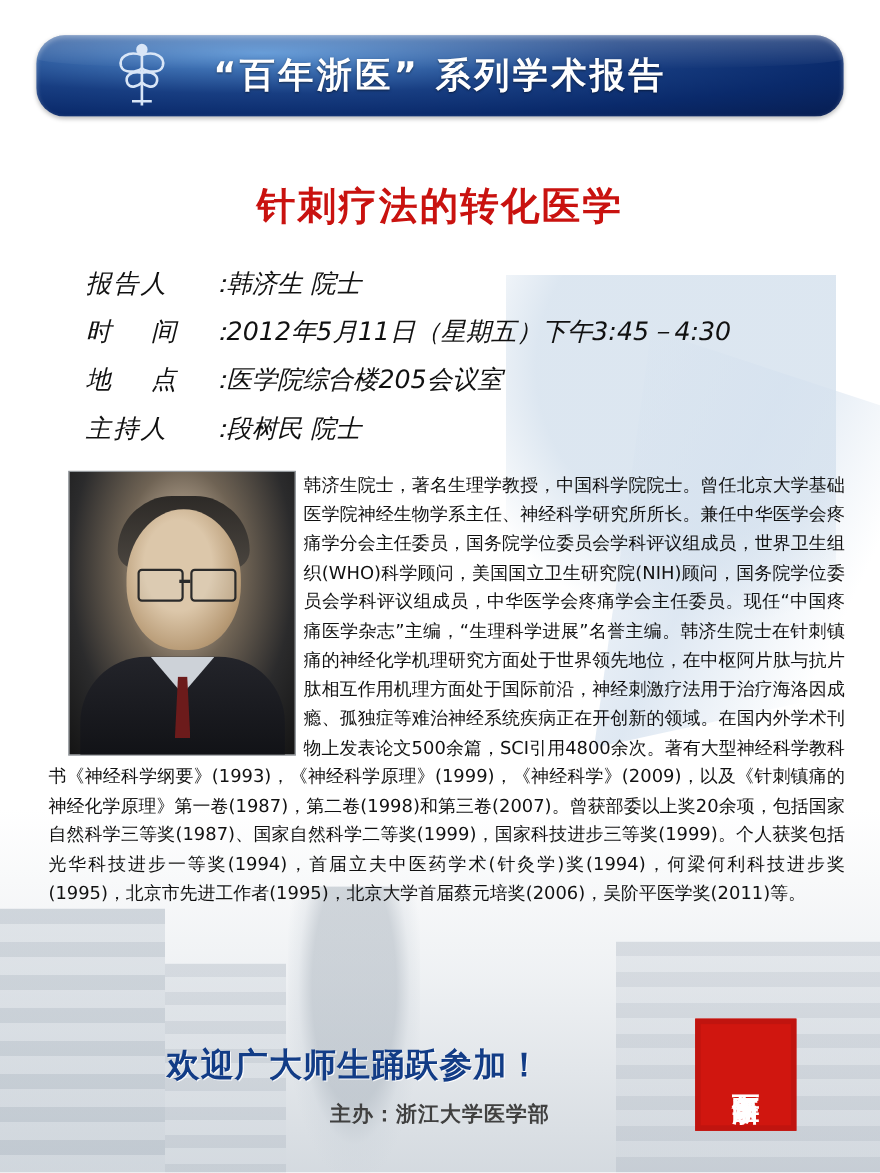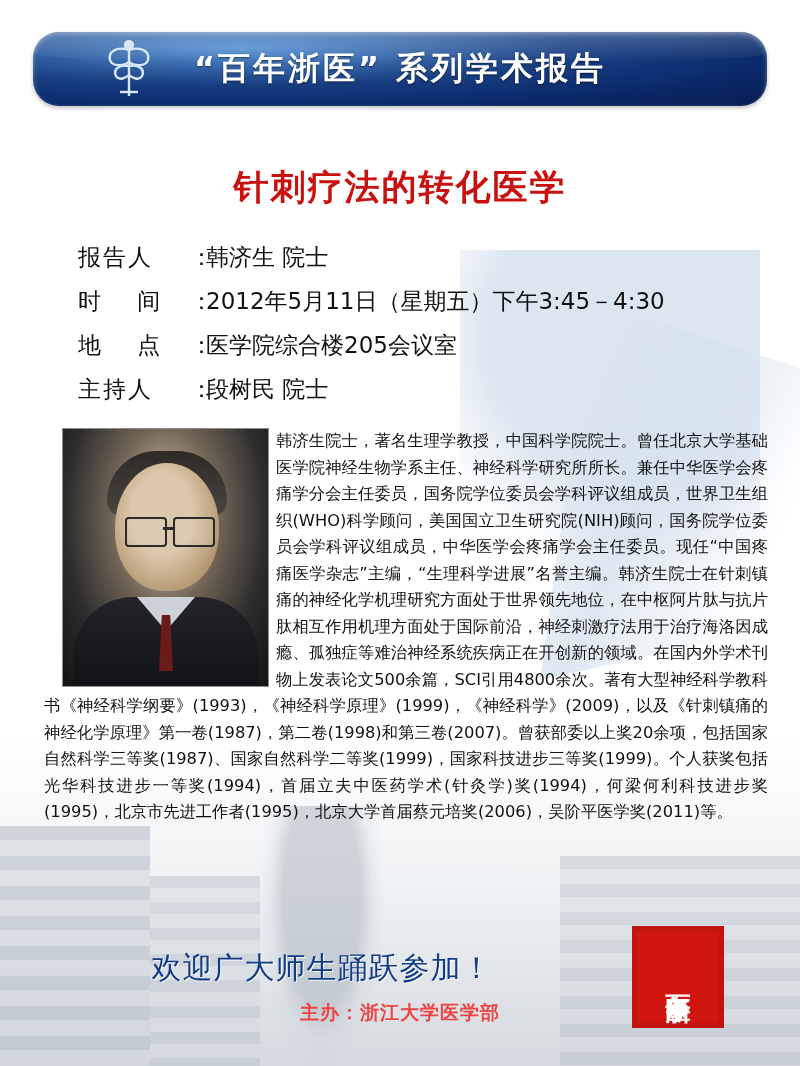--- a/index.html
+++ b/index.html
@@ -73,21 +73,21 @@
 
   
   .main-title{
     position:absolute;top:164px;left:0;width:800px;text-align:center;z-index:3;
     color:#c9120f;font-size:35px;font-weight:bold;letter-spacing:2px;
     text-shadow:0 1px 0 rgba(255,255,255,0.6);
   }
 
   
   .info{position:absolute;left:78px;top:242px;width:680px;z-index:3;color:#111;}
-  .info-row{display:flex;align-items:baseline;margin-bottom:13px;font-size:23px;}
+  .info-row{display:flex;align-items:baseline;margin-bottom:13px;font-size:23px;font-style:italic;}
   .info-label{width:112px;flex:none;letter-spacing:2px;}
   .info-colon{width:16px;flex:none;}
   .info-value{flex:1;}
 
   
   .portrait{
     position:absolute;left:62px;top:428px;width:205px;height:257px;z-index:3;
     border:1px solid #8a8f94;
     background:
       radial-gradient(ellipse at 50% 34%, #b9a894 0 16%, #6f6354 38%, #2b2b2c 70%, #141414 100%);
@@ -112,26 +112,26 @@
     font-size:16.3px;line-height:26.5px;color:#111;text-align:justify;
   }
   .bio .floater{
     float:left;width:232px;height:262px;
   }
   .bio p{margin:0;text-indent:0;}
 
   
   .welcome{
     position:absolute;left:0;top:948px;width:644px;text-align:center;z-index:3;
-    color:#123c86;font-size:30px;font-weight:normal;letter-spacing:1px;
+    color:#123c86;font-size:30px;font-weight:bold;letter-spacing:1px;
     text-shadow:1px 1px 0 rgba(255,255,255,0.85);
   }
   .host{
     position:absolute;left:0;top:1000px;width:800px;text-align:center;z-index:3;
-    color:#ef4444;font-size:19px;font-weight:bold;letter-spacing:1px;
+    color:#404040;font-size:19px;font-weight:bold;letter-spacing:1px;
   }
   .seal{
     position:absolute;left:632px;top:926px;width:82px;height:92px;z-index:4;
     border:5px solid #c0140f;background:#d0160f;
     display:flex;align-items:center;justify-content:center;
   }
   .seal-inner{
     color:#ffffff;font-size:25px;font-weight:bold;line-height:25px;
     writing-mode:vertical-rl;text-orientation:upright;letter-spacing:1px;
     height:78px;display:flex;flex-wrap:wrap;align-content:center;justify-content:center;

